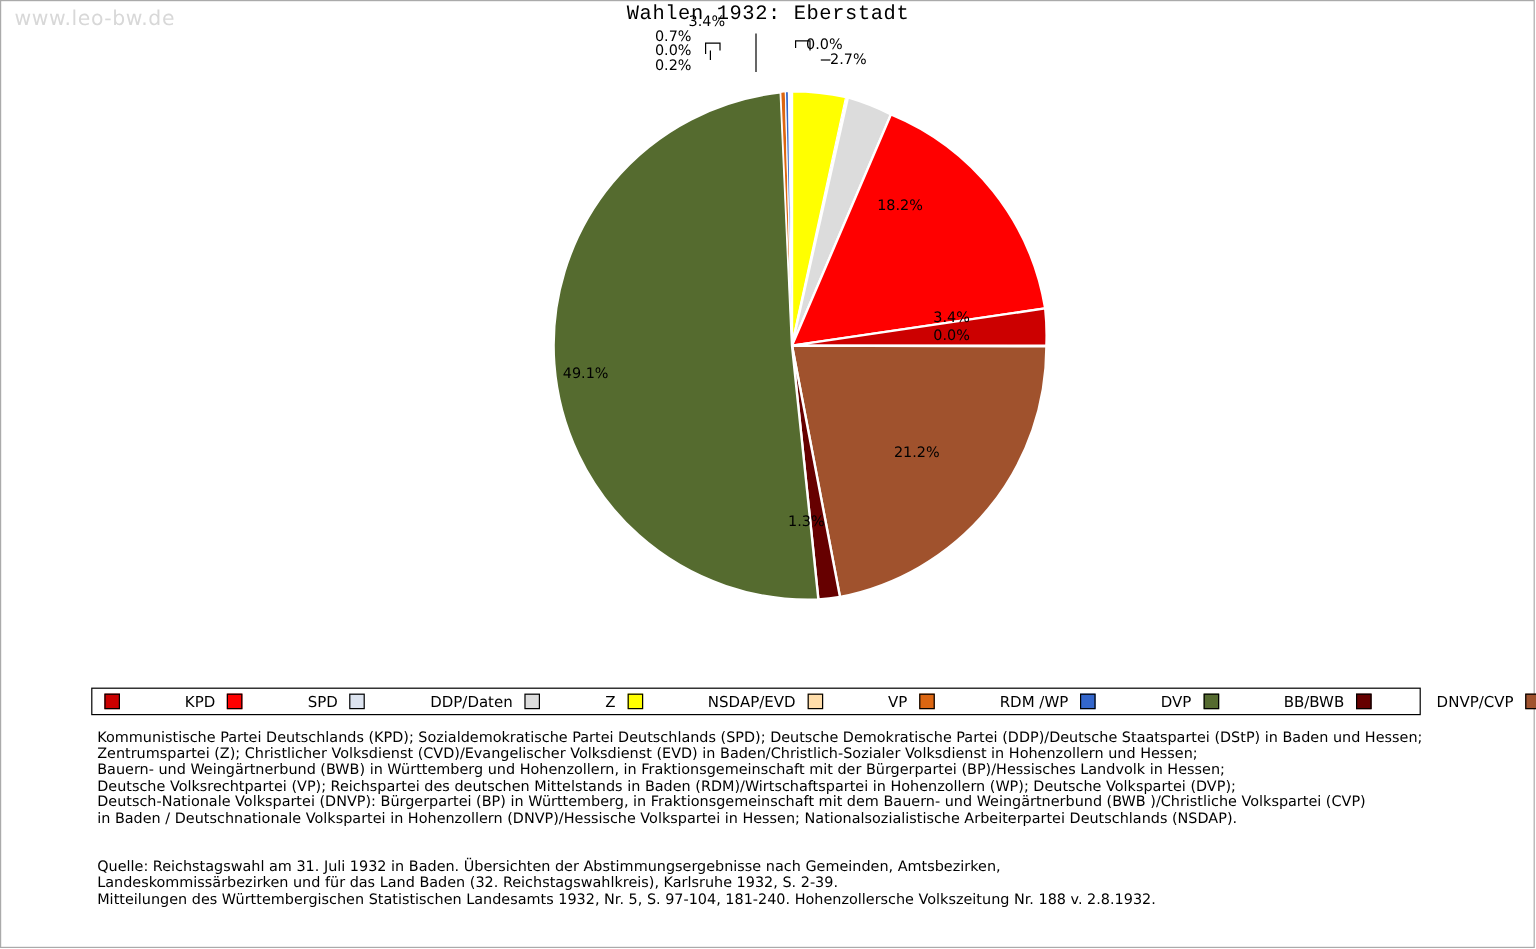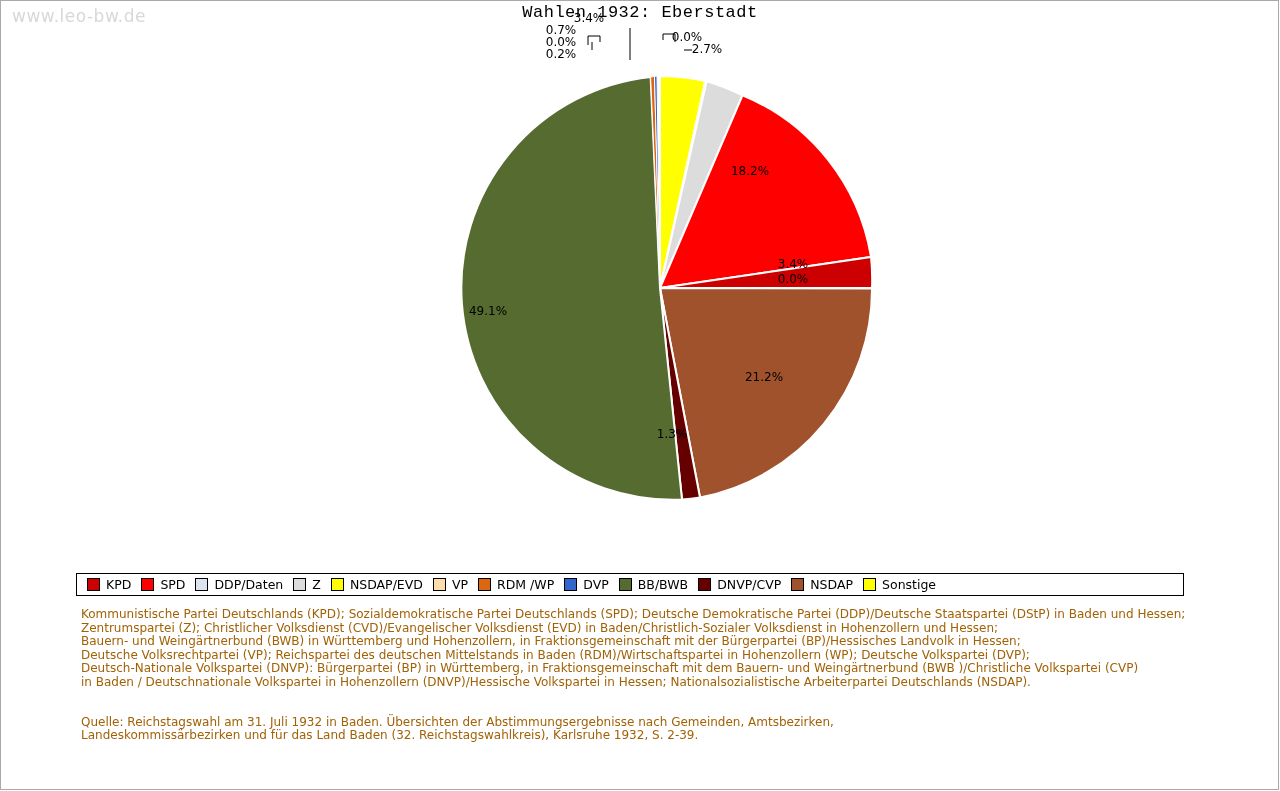--- a/index.html
+++ b/index.html
@@ -60,20 +60,21 @@
     display: flex;
     align-items: center;
     background: #ffffff;
   }
   .legend-item {
     display: flex;
     align-items: center;
     height: 100%;
     padding: 0 0 0 10px;
     box-sizing: border-box;
+    gap: 48px;
   }
   .legend-swatch {
     width: 13px;
     height: 13px;
     border: 1px solid #000000;
     box-sizing: border-box;
     margin-right: 6px;
     flex: 0 0 auto;
   }
   .legend-label {
@@ -81,21 +82,21 @@
     color: #000000;
     white-space: nowrap;
     font-family: "DejaVu Sans", sans-serif;
   }
   .notes {
     position: absolute;
     left: 81px;
     top: 608px;
     width: 1140px;
     font-size: 12px;
-    color: #a16207;
+    color: #000000;
     line-height: 13.6px;
     font-family: "DejaVu Sans", sans-serif;
   }
   .notes p {
     margin: 0;
   }
   .notes .gap {
     height: 13px;
   }
   .slice-label {
@@ -228,13 +229,14 @@
   <p>Kommunistische Partei Deutschlands (KPD); Sozialdemokratische Partei Deutschlands (SPD); Deutsche Demokratische Partei (DDP)/Deutsche Staatspartei (DStP) in Baden und Hessen;</p>
   <p>Zentrumspartei (Z); Christlicher Volksdienst (CVD)/Evangelischer Volksdienst (EVD) in Baden/Christlich-Sozialer Volksdienst in Hohenzollern und Hessen;</p>
   <p>Bauern- und Weingärtnerbund (BWB) in Württemberg und Hohenzollern, in Fraktionsgemeinschaft mit der Bürgerpartei (BP)/Hessisches Landvolk in Hessen;</p>
   <p>Deutsche Volksrechtpartei (VP); Reichspartei des deutschen Mittelstands in Baden (RDM)/Wirtschaftspartei in Hohenzollern (WP); Deutsche Volkspartei (DVP);</p>
   <p>Deutsch-Nationale Volkspartei (DNVP): Bürgerpartei (BP) in Württemberg, in Fraktionsgemeinschaft mit dem Bauern- und Weingärtnerbund (BWB )/Christliche Volkspartei (CVP)</p>
   <p>in Baden / Deutschnationale Volkspartei in Hohenzollern (DNVP)/Hessische Volkspartei in Hessen; Nationalsozialistische Arbeiterpartei Deutschlands (NSDAP).</p>
   <div class="gap"></div>
   <div class="gap"></div>
   <p>Quelle: Reichstagswahl am 31. Juli 1932 in Baden. Übersichten der Abstimmungsergebnisse nach Gemeinden, Amtsbezirken,</p>
   <p>Landeskommissärbezirken und für das Land Baden (32. Reichstagswahlkreis), Karlsruhe 1932, S. 2-39.</p>
+  <p>Mitteilungen des Württembergischen Statistischen Landesamts 1932, Nr. 5, S. 97-104, 181-240. Hohenzollersche Volkszeitung Nr. 188 v. 2.8.1932.</p>
 </div>
 
 </body></html>

